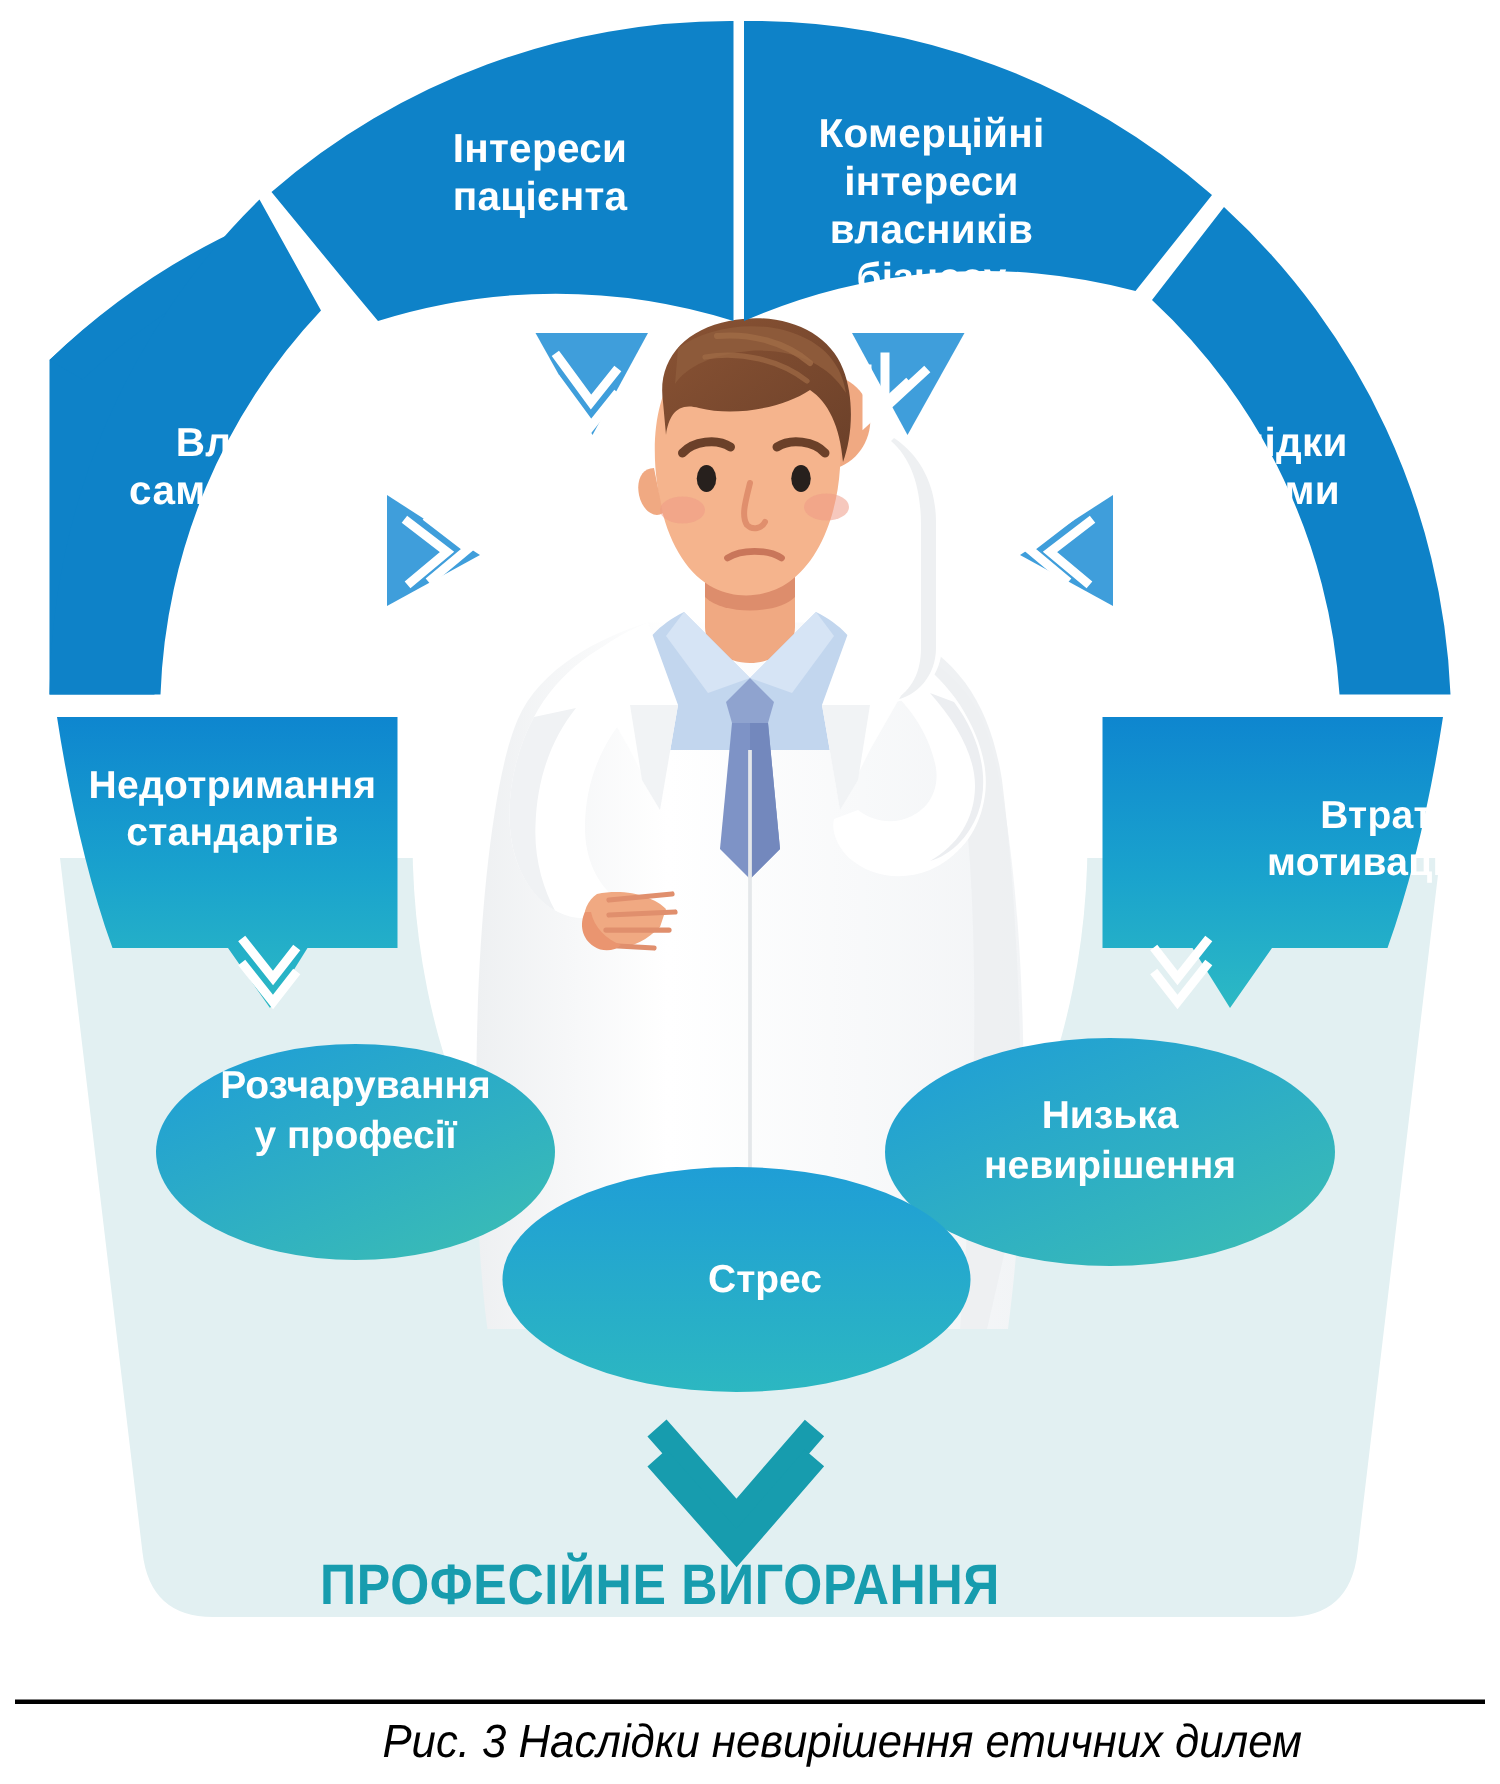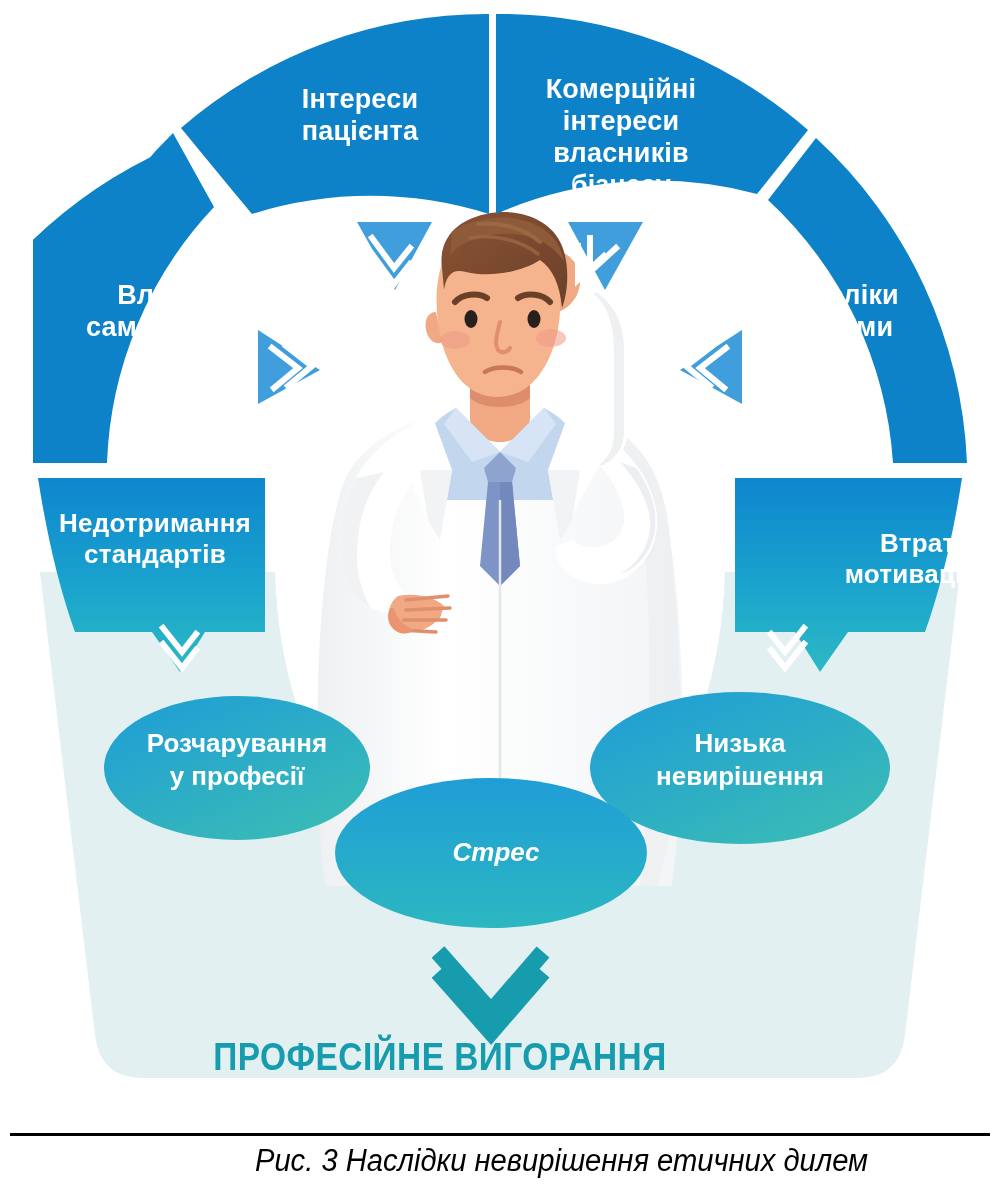--- a/index.html
+++ b/index.html
@@ -307,33 +307,33 @@
 пацієнта</div>
 
 <div class="seg-label seg-top" style="left:516px; top:74px; width:210px;text-align:center;">Комерційні
 інтереси
 власників
 бізнесу</div>
 
 <div class="seg-label seg-side" style="left:48px; top:280px; width:230px;">Власні
 самооцінка</div>
 
-<div class="seg-label seg-side" style="left:722px; top:280px; width:230px;">Недоліки
+<div class="seg-label seg-side" style="left:722px; top:280px; width:230px;">Наслідки
 системи</div>
 
 <div class="seg-label seg-lower" style="left:30px; top:508px; width:250px;">Недотримання
 стандартів</div>
 
 <div class="seg-label seg-lower" style="left:720px; top:528px; width:250px;text-align:right;">Втрата
 мотивації</div>
 
-<div class="ellipse-label" style="left:107px; top:727px; width:260px;">Розчарування
+<div class="ellipse-label" style="left:107px; top:707px; width:260px;">Розчарування
 у професії</div>
 
-<div class="ellipse-label" style="left:376px; top:836px; width:240px;font-style:italic;">Стрес</div>
+<div class="ellipse-label" style="left:390px; top:836px; width:240px;">Стрес</div>
 
 <div class="ellipse-label" style="left:615px; top:727px; width:250px;">Низька
 невирішення</div>
 
 <div id="burnout-title">ПРОФЕСІЙНЕ ВИГОРАННЯ</div>
 
 <div id="caption-rule"></div>
 <div id="caption">Рис. 3 Наслідки невирішення етичних дилем</div>
 
 </div>

